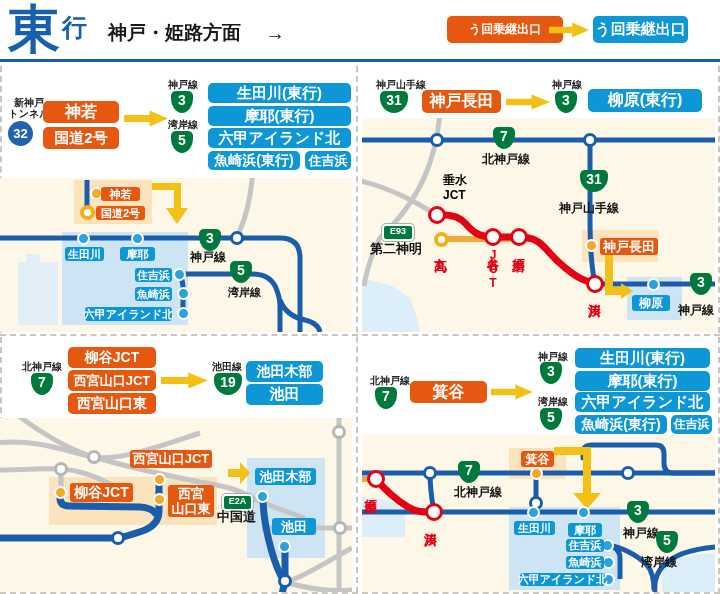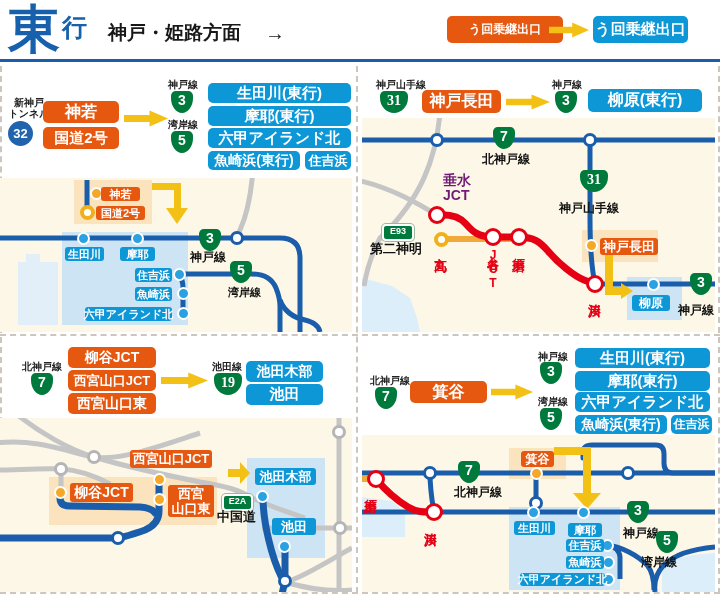--- a/index.html
+++ b/index.html
@@ -16,26 +16,26 @@
   .rule{background:#1a5dab;}
   
   .obox{position:absolute;background:#e6570f;color:#fff;font-weight:700;border-radius:5px;
         display:flex;align-items:center;justify-content:center;white-space:nowrap;}
   .bbox{position:absolute;background:#0d97d6;color:#fff;font-weight:700;border-radius:5px;
         display:flex;align-items:center;justify-content:center;white-space:nowrap;}
   .mbox{border-radius:3px;font-size:11px;}
   .sh{position:absolute;background:#007a3c;color:#fff;font-weight:700;text-align:center;
       border-radius:5px 5px 52% 52%/5px 5px 72% 72%;font-size:14px;line-height:19px;
       width:22px;height:22px;}
-  .sh.w2{width:28px;font-family:Liberation Serif, serif;}
+  .sh.w2{width:28px;}
   .rtxt{position:absolute;font-size:10px;font-weight:700;color:#222;white-space:nowrap;line-height:11px;}
   .blabel{position:absolute;font-size:12px;font-weight:700;color:#111;white-space:nowrap;}
   .vred{position:absolute;writing-mode:vertical-rl;text-orientation:upright;color:#e50014;
         font-size:13px;font-weight:700;letter-spacing:0px;line-height:13px;}
-  .hred{position:absolute;color:#701a75;font-size:14px;font-weight:700;line-height:15px;white-space:nowrap;}
+  .hred{position:absolute;color:#000000;font-size:12px;font-weight:700;line-height:15px;white-space:nowrap;}
   .arr{position:absolute;background:#f3c116;
        clip-path:polygon(0% 32%,58% 32%,58% 8%,100% 50%,58% 92%,58% 68%,0% 68%);}
   .dot{position:absolute;border-radius:50%;box-sizing:border-box;}
   .dot-b{width:13px;height:13px;background:#2aa1e0;border:2.5px solid #fff;}
   .dot-o{width:13px;height:13px;background:#f5a828;border:2.5px solid #fff;}
   .dot-y{width:15px;height:15px;background:#fff;border:4px solid #f0b019;}
   .wdot{width:14px;height:14px;background:#fff;border:3px solid #1a5dab;border-radius:50%;position:absolute;box-sizing:border-box;}
   .wdot.g{border-color:#b5b5b5;}
   .wdot.r{width:18px;height:18px;border:3.5px solid #e50014;}
   .ebadge{position:absolute;background:#007a3c;color:#fff;border:2px solid #fff;border-radius:4px;

